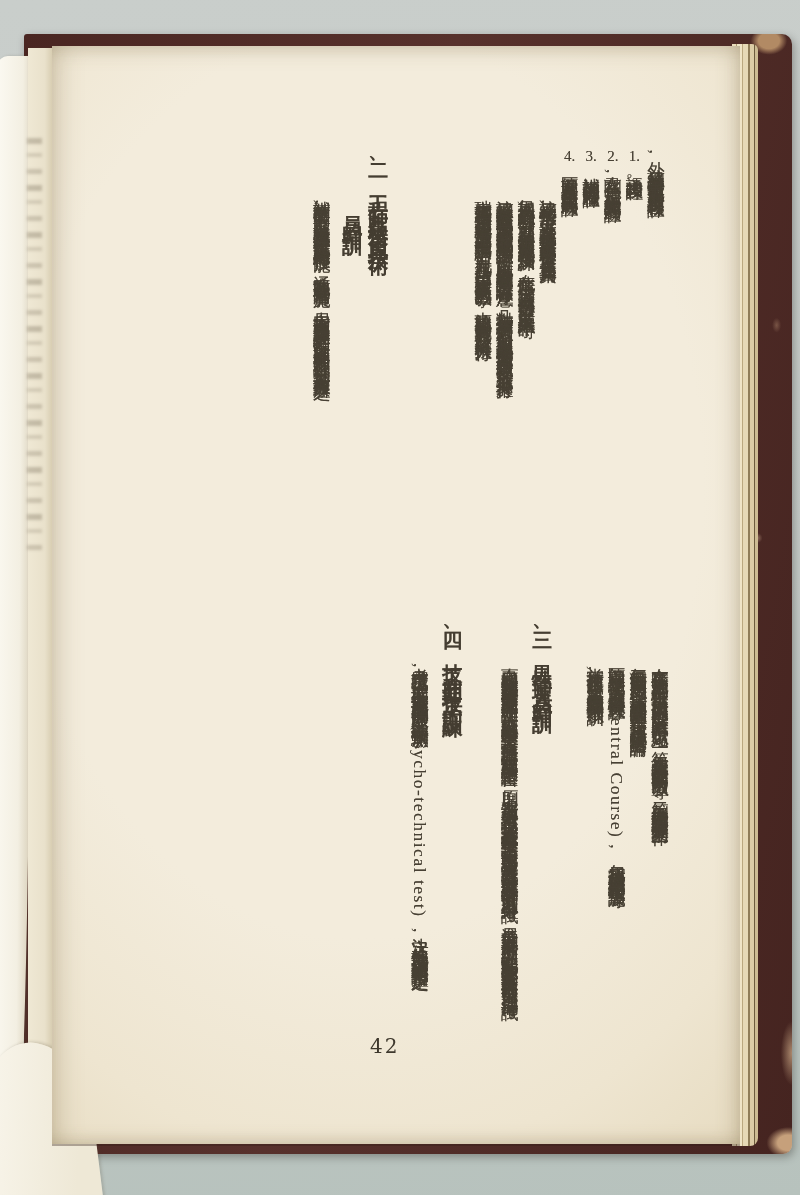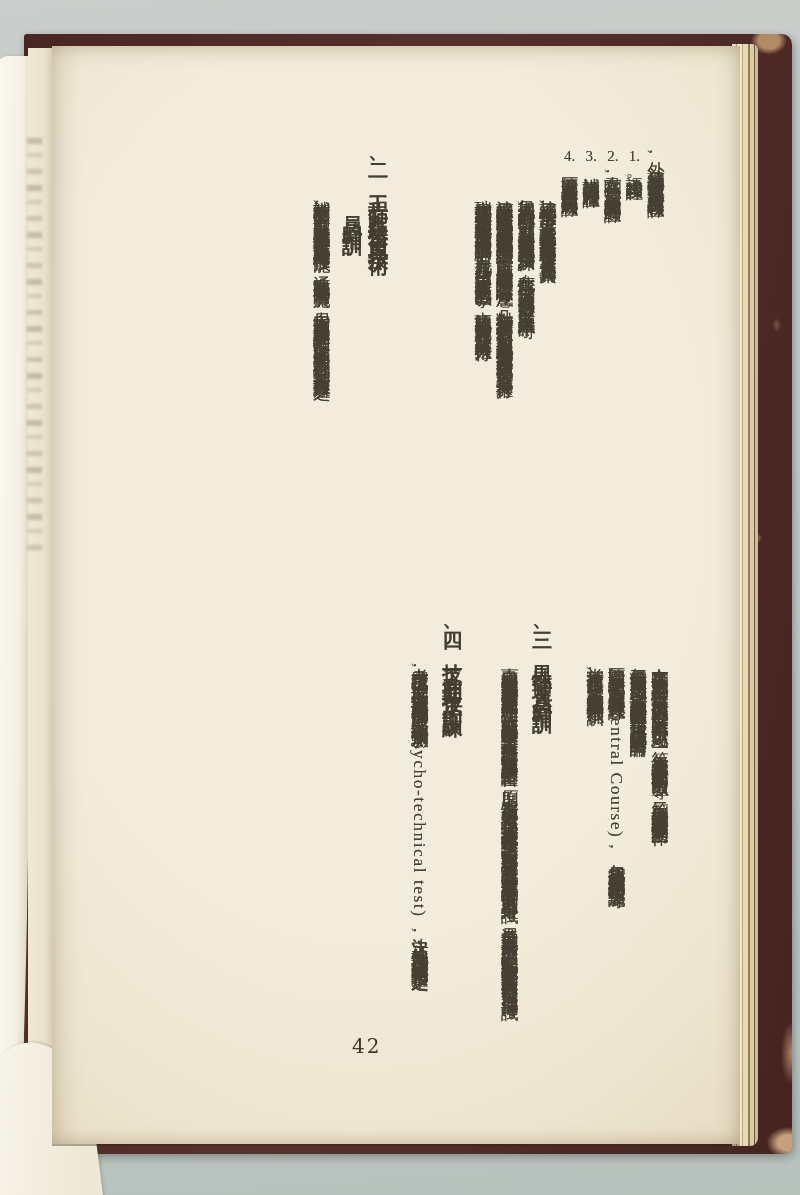--- a/index.html
+++ b/index.html
@@ -92,21 +92,21 @@
 
   .heading{
     font-size:20px;letter-spacing:6px;line-height:26px;
     white-space:pre-line;text-indent:0;color:#443d31;margin:0;
   }
   .h2x{padding-block-start:74px;margin-block:6px 8px;}
   .h3x{padding-block-start:20px;margin-block:8px 10px;}
   .h4x{padding-block-start:24px;margin-block:8px 10px;}
 
   .pgnum{
-    position:absolute;left:300px;top:988px;
+    position:absolute;left:318px;top:988px;
     font-size:20px;letter-spacing:2px;color:#3e382d;
     font-family:"DejaVu Serif",serif;
   }
 </style>
 </head>
 <body>
 
 <div class="scene">
 
   <div class="cover"></div>

